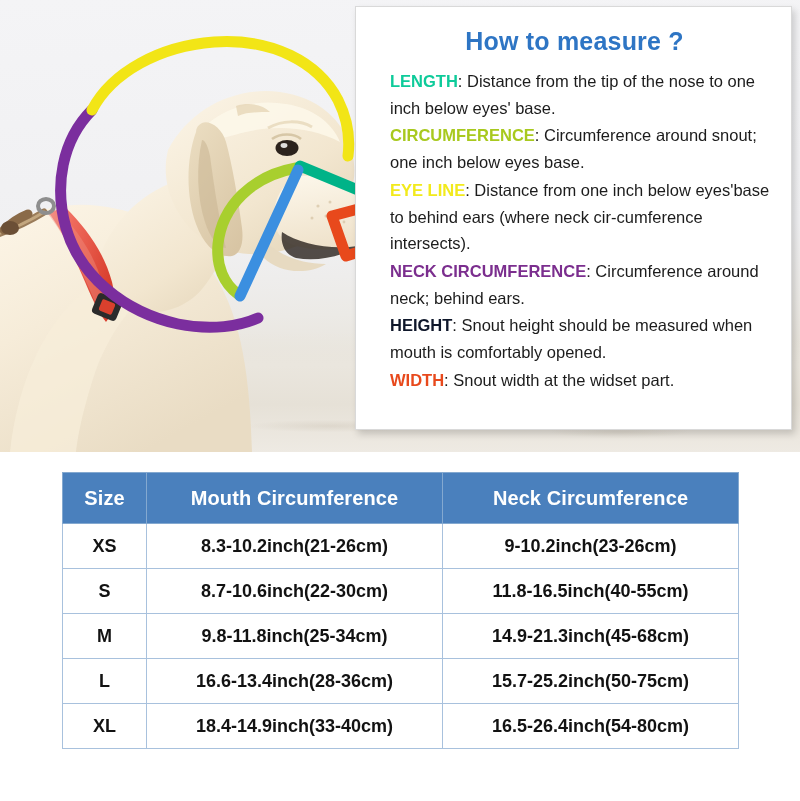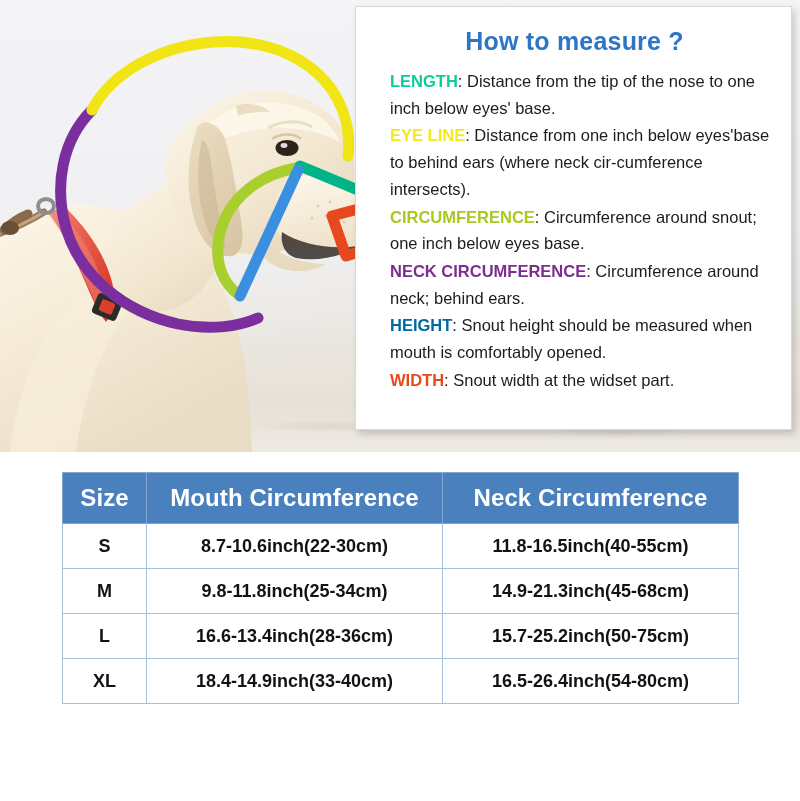--- a/index.html
+++ b/index.html
@@ -74,21 +74,21 @@
   }
   table.size-table th, table.size-table td {
     border: 1px solid #a8c1dd;
     text-align: center;
     font-weight: bold;
     color: #121212;
   }
   table.size-table thead th {
     background: #4a80bd;
     color: #ffffff;
-    font-size: 24px;
+    font-size: 20px;
     height: 48px;
     border-color: #84a9d0;
     letter-spacing: .1px;
   }
   table.size-table tbody td {
     background: #ffffff;
     font-size: 18px;
     height: 42px;
   }
   col.c-size { width: 84px; }
@@ -225,30 +225,30 @@
     </g>
   </svg>
 
   <div class="info-card">
     <div class="card-title">How to measure ?</div>
     <div class="measure-list">
       <p class="measure-item">
         <span class="m-label" style="color: rgb(14, 203, 154);">LENGTH</span><span>: Distance from the tip of the nose to one inch below eyes' base.</span>
       </p>
       <p class="measure-item">
+        <span class="m-label" style="color: rgb(168, 201, 30);">CIRCUMFERENCE</span><span>: Circumference around snout; one inch below eyes base.</span>
+      </p>
+      <p class="measure-item">
         <span class="m-label" style="color: rgb(242, 234, 28);">EYE LINE</span><span>: Distance from one inch below eyes'base to behind ears (where neck cir-cumference intersects).</span>
       </p>
       <p class="measure-item">
-        <span class="m-label" style="color: rgb(168, 201, 30);">CIRCUMFERENCE</span><span>: Circumference around snout; one inch below eyes base.</span>
-      </p>
-      <p class="measure-item">
         <span class="m-label" style="color: rgb(123, 46, 142);">NECK CIRCUMFERENCE</span><span>: Circumference around neck; behind ears.</span>
       </p>
       <p class="measure-item">
-        <span class="m-label" style="color: #0369a1;">HEIGHT</span><span>: Snout height should be measured when mouth is comfortably opened.</span>
+        <span class="m-label" style="color: #0f172a;">HEIGHT</span><span>: Snout height should be measured when mouth is comfortably opened.</span>
       </p>
       <p class="measure-item">
         <span class="m-label" style="color: rgb(232, 73, 28);">WIDTH</span><span>: Snout width at the widset part.</span>
       </p>
     </div>
   </div>
 </div>
 
 <div class="table-wrap">
   <table class="size-table">
@@ -259,20 +259,25 @@
       </colgroup>
     <thead>
       <tr>
         <th>Size</th>
         <th>Mouth Circumference</th>
         <th>Neck Circumference</th>
       </tr>
     </thead>
     <tbody>
       <tr>
+        <td>XS</td>
+        <td>8.3-10.2inch(21-26cm)</td>
+        <td>9-10.2inch(23-26cm)</td>
+      </tr>
+      <tr>
         <td>S</td>
         <td>8.7-10.6inch(22-30cm)</td>
         <td>11.8-16.5inch(40-55cm)</td>
       </tr>
       <tr>
         <td>M</td>
         <td>9.8-11.8inch(25-34cm)</td>
         <td>14.9-21.3inch(45-68cm)</td>
       </tr>
       <tr>

